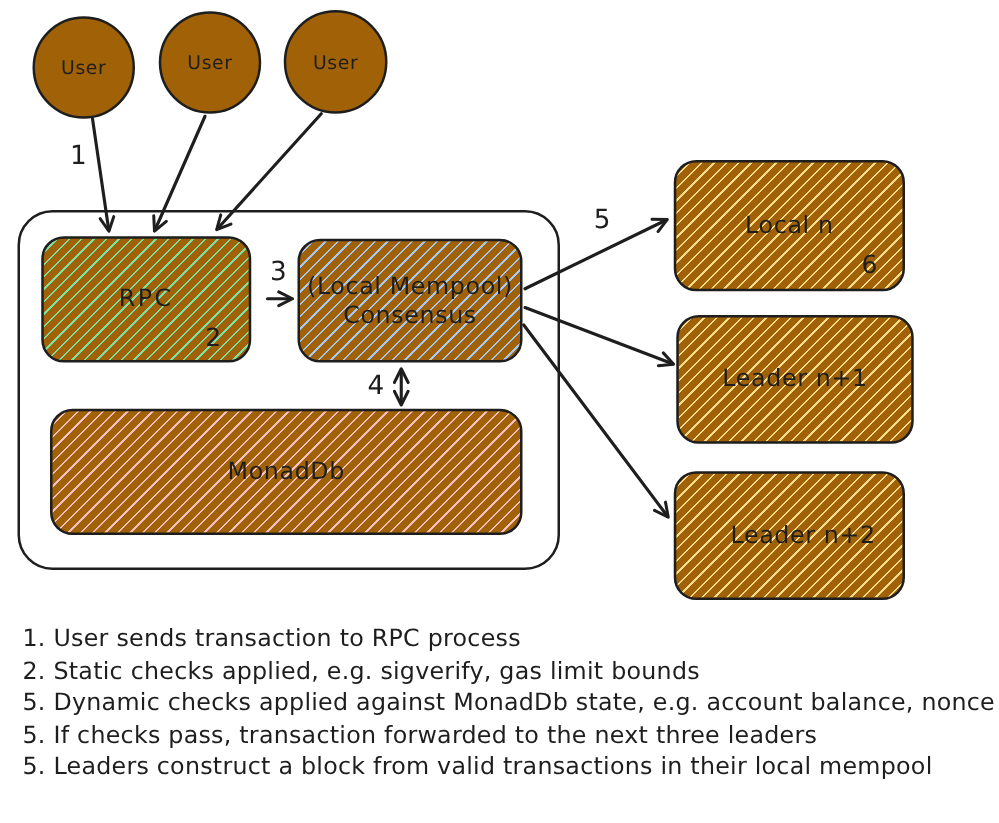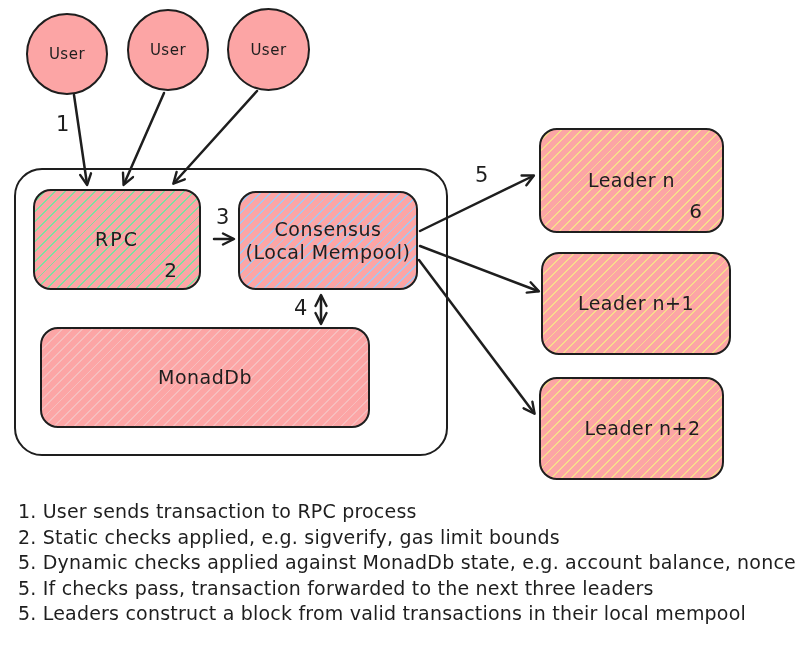--- a/index.html
+++ b/index.html
@@ -12,21 +12,21 @@
     color: #1e1e1e;
     overflow: hidden;
   }
   .abs { position: absolute; box-sizing: border-box; }
   .node {
     border: 2.5px solid #1e1e1e;
     display: flex;
     align-items: center;
     justify-content: center;
     text-align: center;
-    background-color: #fca5a5;
+    background-color: #a16207;
   }
   .circle { border-radius: 50%; font-size: 15px; letter-spacing: 0.5px; }
   .rounded { border-radius: 18px; }
   .outer-container {
     border: 2.5px solid #1e1e1e;
     border-radius: 28px;
     background: transparent;
   }
   .hatch-green  { background-image: repeating-linear-gradient(135deg, #7de0a0 0 1.3px, transparent 1.3px 7px); }
   .hatch-blue   { background-image: repeating-linear-gradient(135deg, #a5c8f0 0 1.3px, transparent 1.3px 7px); }
@@ -62,30 +62,30 @@
   </div>
 
   <div class="abs outer-container" style="left:14px; top:168px; width:434px; height:288px;"></div>
 
   <div class="abs node rounded hatch-green" style="left:33px; top:189px; width:168px; height:101px;">
     <span class="box-label" style="letter-spacing:2px;">RPC</span>
     <span class="corner-badge" style="right:22px; bottom:6px;">2</span>
   </div>
 
   <div class="abs node rounded hatch-blue" style="left:238px; top:191px; width:180px; height:99px; flex-direction:column;">
+    <div class="box-label">(Local Mempool)</div>
     <div class="box-label">Consensus</div>
-    <div class="box-label">(Local Mempool)</div>
   </div>
 
-  <div class="abs node rounded hatch-pink" style="left:40px; top:327px; width:330px; height:101px;align-items:center;">
+  <div class="abs node rounded hatch-pink" style="left:40px; top:327px; width:378px; height:101px;align-items:center;">
     <span class="box-label">MonadDb</span>
   </div>
 
   <div class="abs node rounded hatch-yellow" style="left:539px; top:128px; width:185px; height:105px;">
-    <span class="box-label">Leader n</span>
+    <span class="box-label">Local n</span>
     <span class="corner-badge" style="right:20px; bottom:8px;">6</span>
   </div>
   <div class="abs node rounded hatch-yellow" style="left:541px; top:252px; width:190px; height:103px;">
     <span class="box-label">Leader n+1</span>
   </div>
   <div class="abs node rounded hatch-yellow" style="left:539px; top:377px; width:185px; height:103px;padding-left:22px;">
     <span class="box-label">Leader n+2</span>
   </div>
 
   <div class="abs step-label" style="left:56px; top:112px;">1</div>

